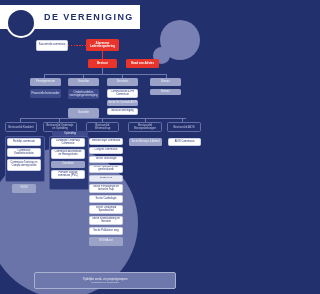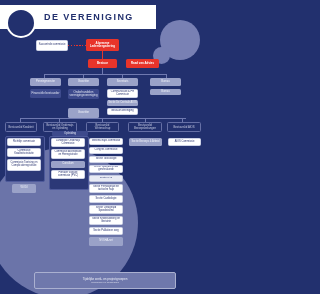--- a/index.html
+++ b/index.html
@@ -13,21 +13,21 @@
 
   
   .circle{position:absolute;border-radius:50%;}
   .c-big{width:150px;height:150px;left:-12px;top:148px;background:#7880b4;opacity:.85;}
   .c-mid{width:40px;height:40px;right:8px;top:20px;background:#7880b4;}
   .c-sm{width:17px;height:17px;right:38px;top:47px;background:#7880b4;}
   .c-logo{width:26px;height:26px;left:6px;top:3px;background:#22306e;border:2px solid #fff;}
 
   
   .header{
-    position:absolute;left:0;top:5px;width:156px;height:24px;
+    position:absolute;left:0;top:5px;width:140px;height:24px;
     background:#ffffff;display:flex;align-items:center;
   }
   .header-title{
     margin-left:44px;color:#22306e;font-size:9px;font-weight:bold;letter-spacing:1.4px;
   }
 
   
   .node{
     position:absolute;box-sizing:border-box;
     display:flex;align-items:center;justify-content:center;text-align:center;

